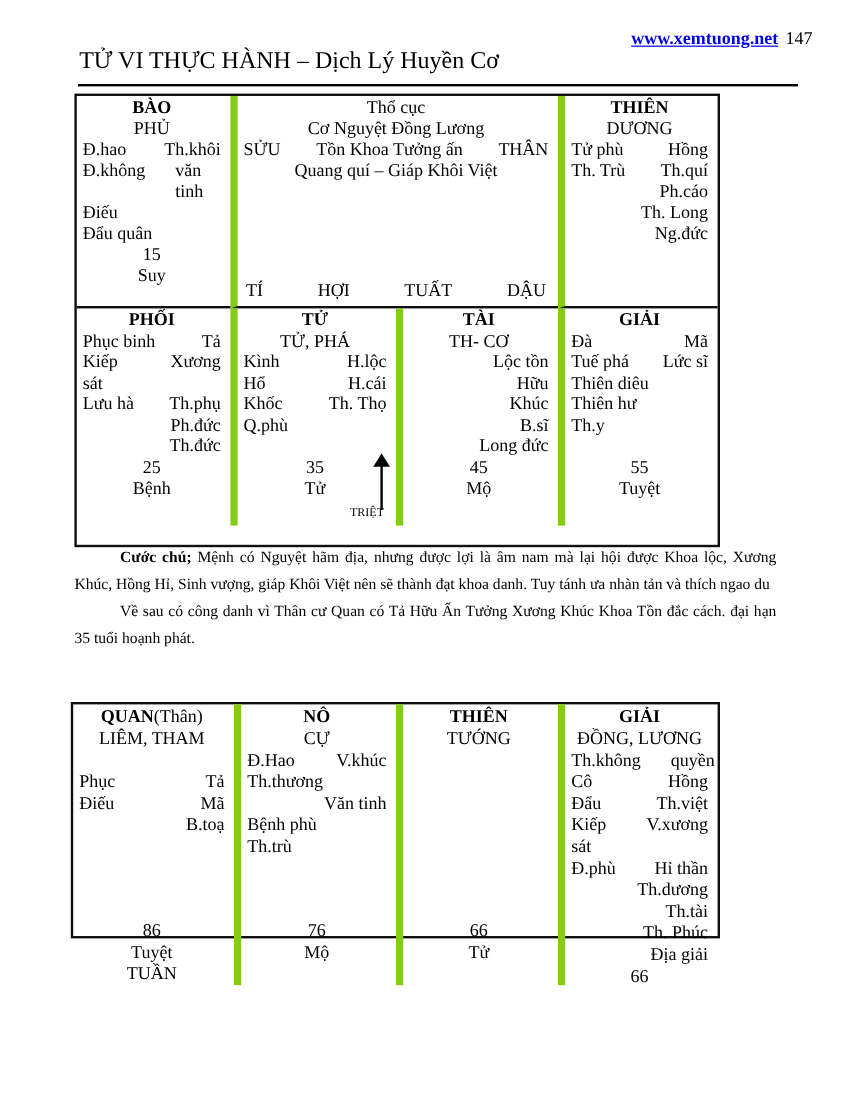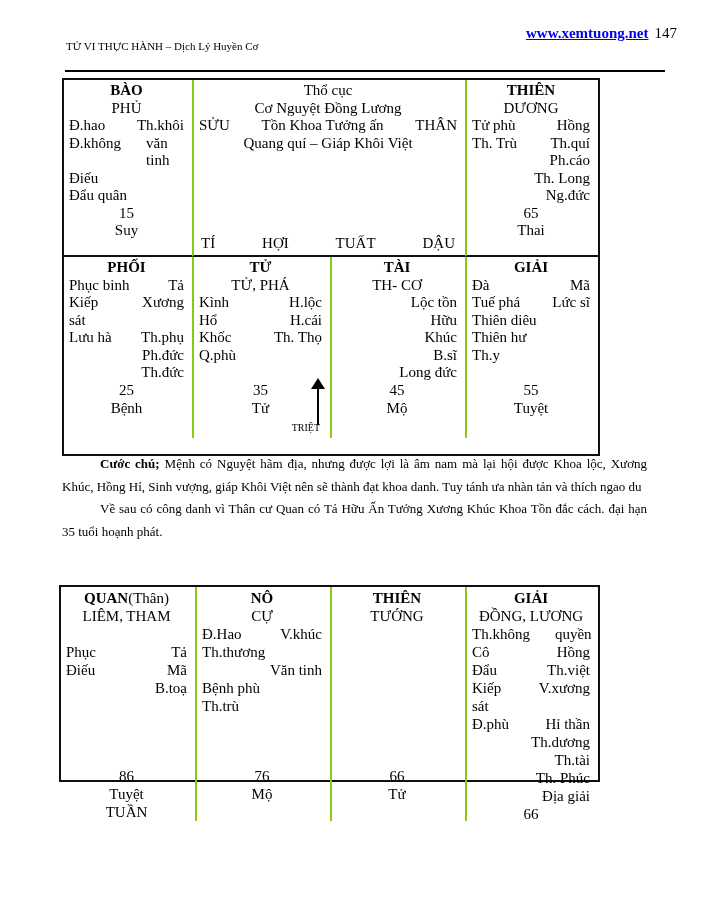--- a/index.html
+++ b/index.html
@@ -3,35 +3,35 @@
 <meta charset="utf-8">
 <style>
   html,body { margin:0; padding:0; background:#888; }
   #page {
     position:relative; width:705px; height:913px; margin:0 auto;
     background:#ffffff; color:#000;
     font-family:"Liberation Serif","DejaVu Serif",serif;
     overflow:hidden;
   }
   
-  .hdr-left  { position:absolute; left:66px; top:40px; font-size:11px; white-space:nowrap; }
+  .hdr-left  { position:absolute; left:66px; top:40px; font-size:20px; white-space:nowrap; }
   .hdr-right { position:absolute; right:28px; top:25px; font-size:15px; white-space:nowrap; }
   .hdr-link  { font-weight:bold; text-decoration:underline; cursor:pointer; }
   .hdr-page  { margin-left:6px; color:#000; }
   .hdr-rule  { position:absolute; left:65px; top:70px; width:600px; height:2px; background:#000; }
   
   .t { position:absolute; display:grid; border:2px solid #101010; background:#fff; box-sizing:border-box; }
   #table1 { left:62px; top:78px;  width:538px; height:378px;
             grid-template-columns:128px 138px 135px 133px; grid-template-rows:177px 181px; }
   #table2 { left:59px; top:585px; width:541px; height:197px;
             grid-template-columns:134px 135px 135px 133px; grid-template-rows:234px; }
   .c { position:relative; display:flex; flex-direction:column; box-sizing:border-box;
        padding:2px 8px 16px 5px; font-size:15px; line-height:17.5px; overflow:hidden; }
   #table2 .c { line-height:18px; padding:2px 8px 0 5px; }
-  .bl { border-left:2px solid #84cc16; }
+  .bl { border-left:6px solid #84cc16; }
   .bb { border-bottom:2px solid #101010; }
   .r2 { padding-bottom:21px; }
   .ttl { text-align:center; font-weight:bold; }
   .ttl .sfx { font-weight:normal; }
   .sub { text-align:center; }
   .rw { display:flex; justify-content:space-between; min-height:17.5px;gap:25px; }
   #table2 .rw { min-height:18px; }
   .bot  { margin-top:auto; text-align:center; }
   .bot3 { margin-top:auto; text-align:center; height:54px; }
   .bot2 { margin-top:auto; text-align:center; height:36px; }
@@ -127,24 +127,20 @@
           </div>
           <div class="rw">
             <span></span>
             <span>Th. Long</span>
           </div>
           <div class="rw">
             <span></span>
             <span>Ng.đức</span>
           </div>
         </div>
-      <div class="bot">
-        <div>65</div>
-        <div>Thai</div>
-      </div>
     </div>
 
     <div class="c r2">
       <div class="ttl">PHỐI</div>
       <div>
 
       <div class="rw">
             <span>Phục binh</span>
             <span>Tả</span>
           </div>

